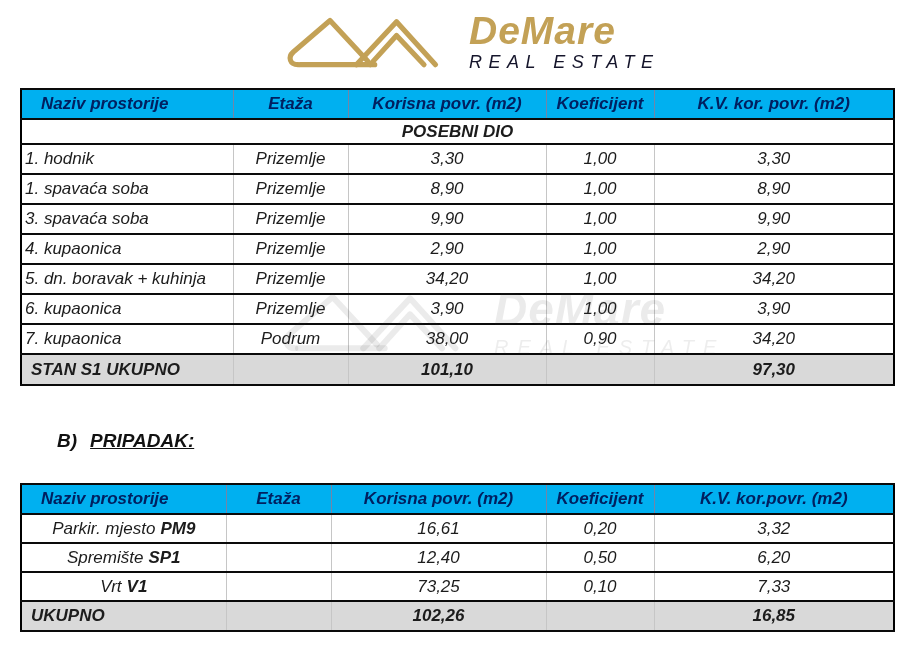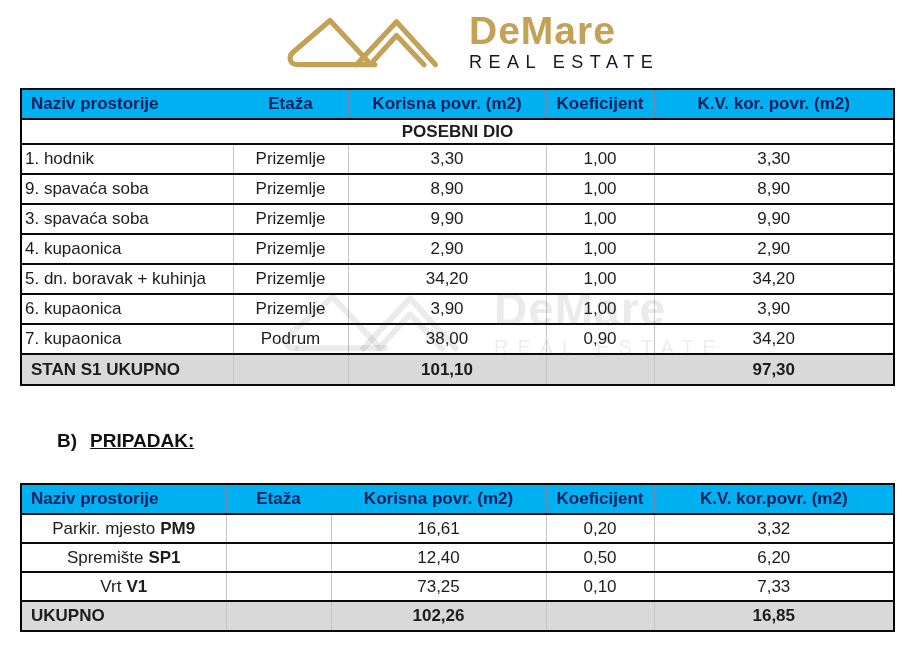--- a/index.html
+++ b/index.html
@@ -1,40 +1,40 @@
 <!DOCTYPE html>
 <html><head>
 <meta charset="utf-8">
 <style>
   * { margin:0; padding:0; box-sizing:border-box; }
   html,body { background:#ffffff; }
   body { font-family:"Liberation Sans", sans-serif; }
   .page {
-    position:relative; width:913px; height:660px; background:#ffffff; overflow:hidden;
+    position:relative; width:913px; height:660px; background:#ffffff; overflow:hidden;font-style:italic;
   }
 
   
   .logo { position:absolute; left:283px; top:10px; display:flex; align-items:center; gap:14px; }
   .logo-mark { width:172px; height:64px; }
   .logo-text { display:flex; flex-direction:column; align-items:flex-start; }
   .logo-brand { font-size:39px; font-weight:bold; letter-spacing:1px; color:#c3a156; line-height:1.0; }
   .logo-sub   { font-size:18px; font-weight:500; letter-spacing:6.5px; color:#15152b; margin-top:2px; }
 
   
   table { border-collapse:collapse; table-layout:fixed; position:absolute; left:20px; width:873px;
           font-size:17px; color:#1c1c1c; }
   .t1 { top:88px; }
   .t2 { top:483px; }
   td { vertical-align:middle; overflow:hidden; white-space:nowrap;
        border-top:2px solid #0a0a0a; border-bottom:2px solid #0a0a0a;
        border-left:1px solid #c6c6c6; border-right:1px solid #c6c6c6; }
   table { border:2px solid #000; }
   tr.hdr td { background:#00b0f0; color:#002060; font-weight:bold; height:30px;
               border-left:1px solid rgba(0,32,96,.55); border-right:1px solid rgba(0,32,96,.55); }
-  tr.hdr td:first-child { padding-left:9px; text-align:left; }
+  tr.hdr td:first-child { padding-left:19px; text-align:left; }
   td { text-align:center; }
   td.name { text-align:left; padding-left:3px; }
   tr.section td { font-weight:bold; text-align:center; height:25px; }
   tr.data td { height:30px; }
   .t2 tr.data td { height:29px;margin-top:42px; }
   tr.total td { background:#d9d9d9; font-weight:bold; height:31px; }
   tr.total td.name { padding-left:9px; }
   .t2 tr.total td { height:30px; }
   .code { font-weight:bold; margin-left:5px; }
 
@@ -91,21 +91,21 @@
         <td colspan="5">POSEBNI DIO</td>
       </tr>
       <tr class="data">
         <td class="name">1. hodnik</td>
         <td>Prizemlje</td>
         <td>3,30</td>
         <td>1,00</td>
         <td>3,30</td>
       </tr>
       <tr class="data">
-        <td class="name">9. spavaća soba</td>
+        <td class="name">1. spavaća soba</td>
         <td>Prizemlje</td>
         <td>8,90</td>
         <td>1,00</td>
         <td>8,90</td>
       </tr>
       <tr class="data">
         <td class="name">3. spavaća soba</td>
         <td>Prizemlje</td>
         <td>9,90</td>
         <td>1,00</td>

